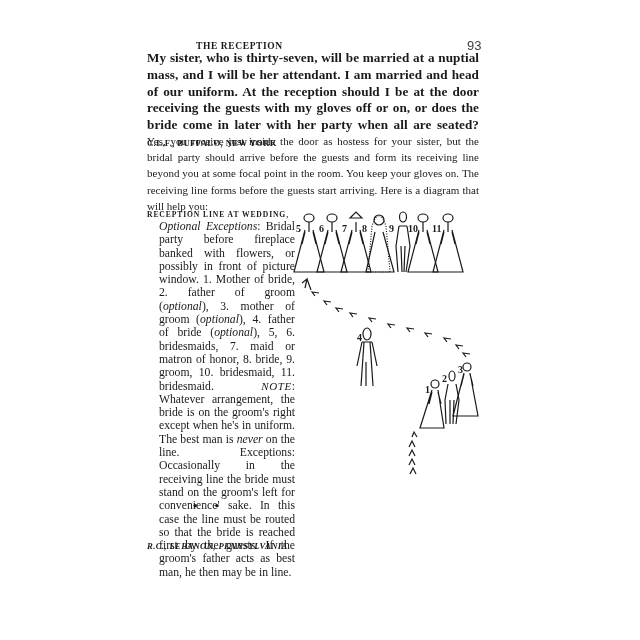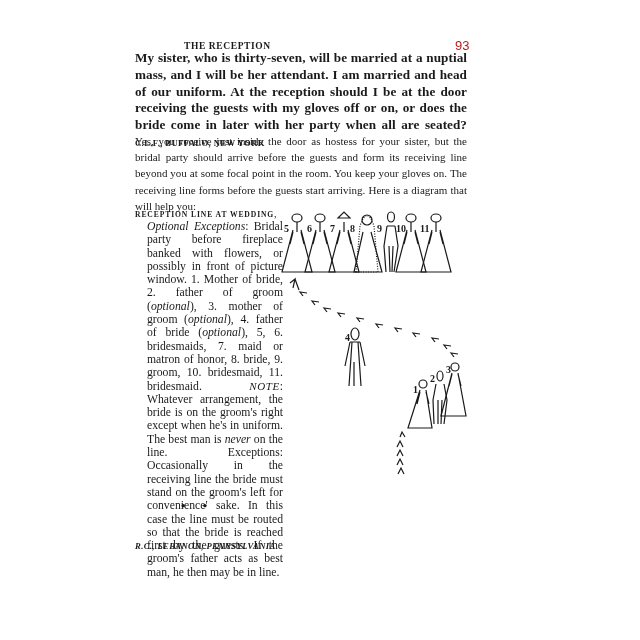--- a/index.html
+++ b/index.html
@@ -1,27 +1,27 @@
 <!DOCTYPE html>
 <html><head>
 <meta charset="utf-8">
 <style>
   html, body { margin: 0; padding: 0; }
   body {
     width: 640px; height: 640px; background: #ffffff; position: relative; overflow: hidden;
     font-family: "DejaVu Serif", "Liberation Serif", serif; color: #1a1a1a;
   }
-  .page { position: absolute; left: 4px; top: 0; width: 538px; height: 640px; }
+  .page { position: absolute; left: 16px; top: 0; width: 538px; height: 640px; }
   .running-head {
     position: absolute; left: 180px; top: 41px; font-size: 9.5px; font-weight: bold;
     letter-spacing: 0.6px; font-family: "Liberation Serif", serif;
   }
   .page-num {
     position: absolute; left: 451px; top: 38px; font-size: 13px;
-    font-family: "Liberation Sans", sans-serif; color: #b91c1c;
+    font-family: "Liberation Sans", sans-serif; color: #404040;
   }
   .question {
     position: absolute; left: 131px; width: 332px; font-family: "Liberation Serif", serif;
     font-weight: bold; font-size: 13.2px; line-height: 16.8px; text-align: justify;
     text-align-last: left; letter-spacing: 0.05px;
   }
   .q1 { top: 50px; }
   .q2 { top: 539px; }
   .sig { font-size: 8.6px; letter-spacing: 0.4px; font-weight: bold; }
   .sig-block { display: block; margin-top: 1px; font-size: 8.6px; letter-spacing: 0.4px; font-weight: bold; line-height: 12px; font-style: italic;}

